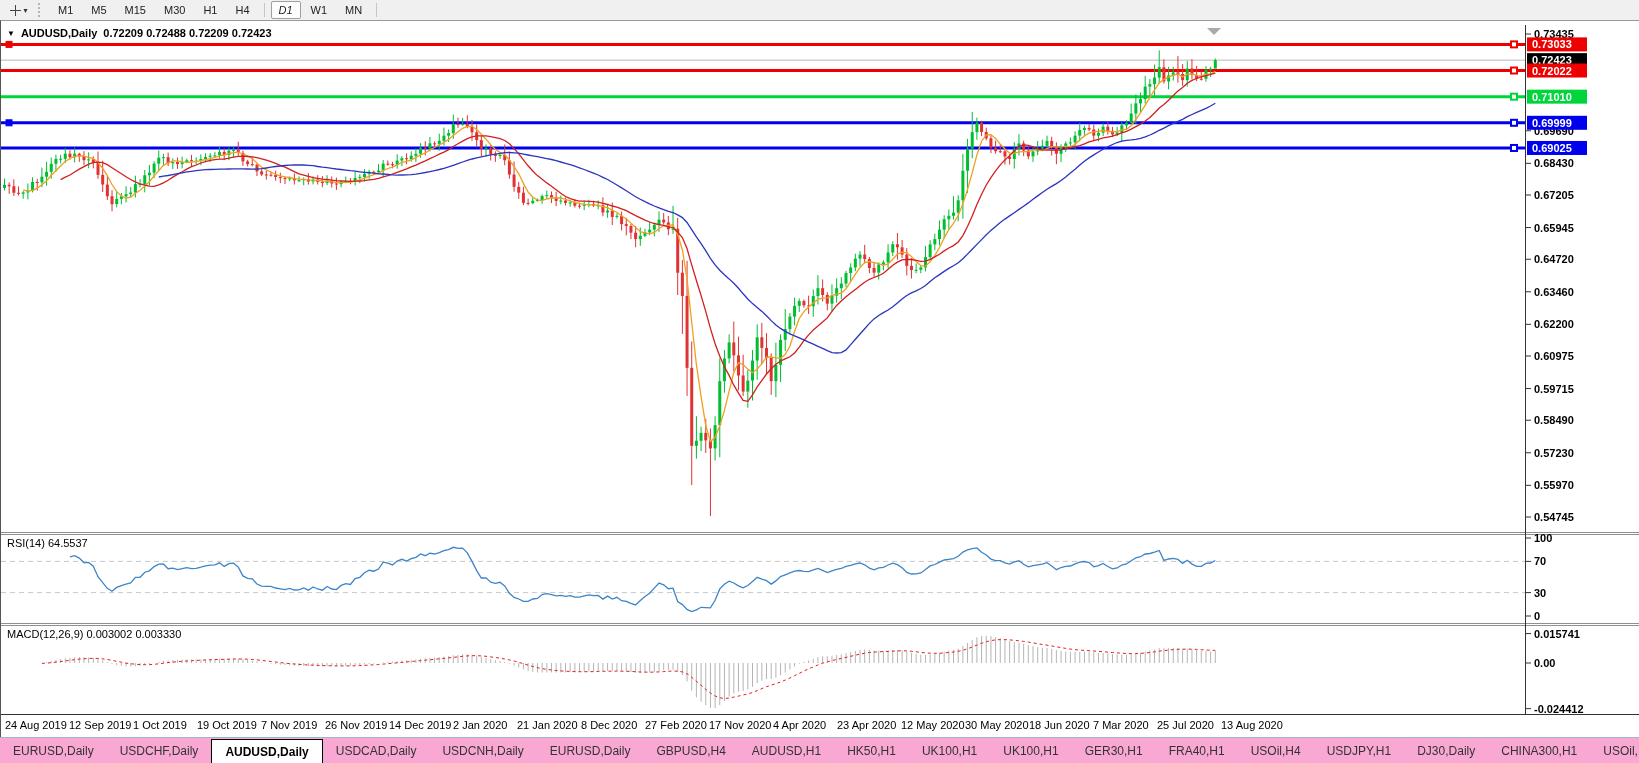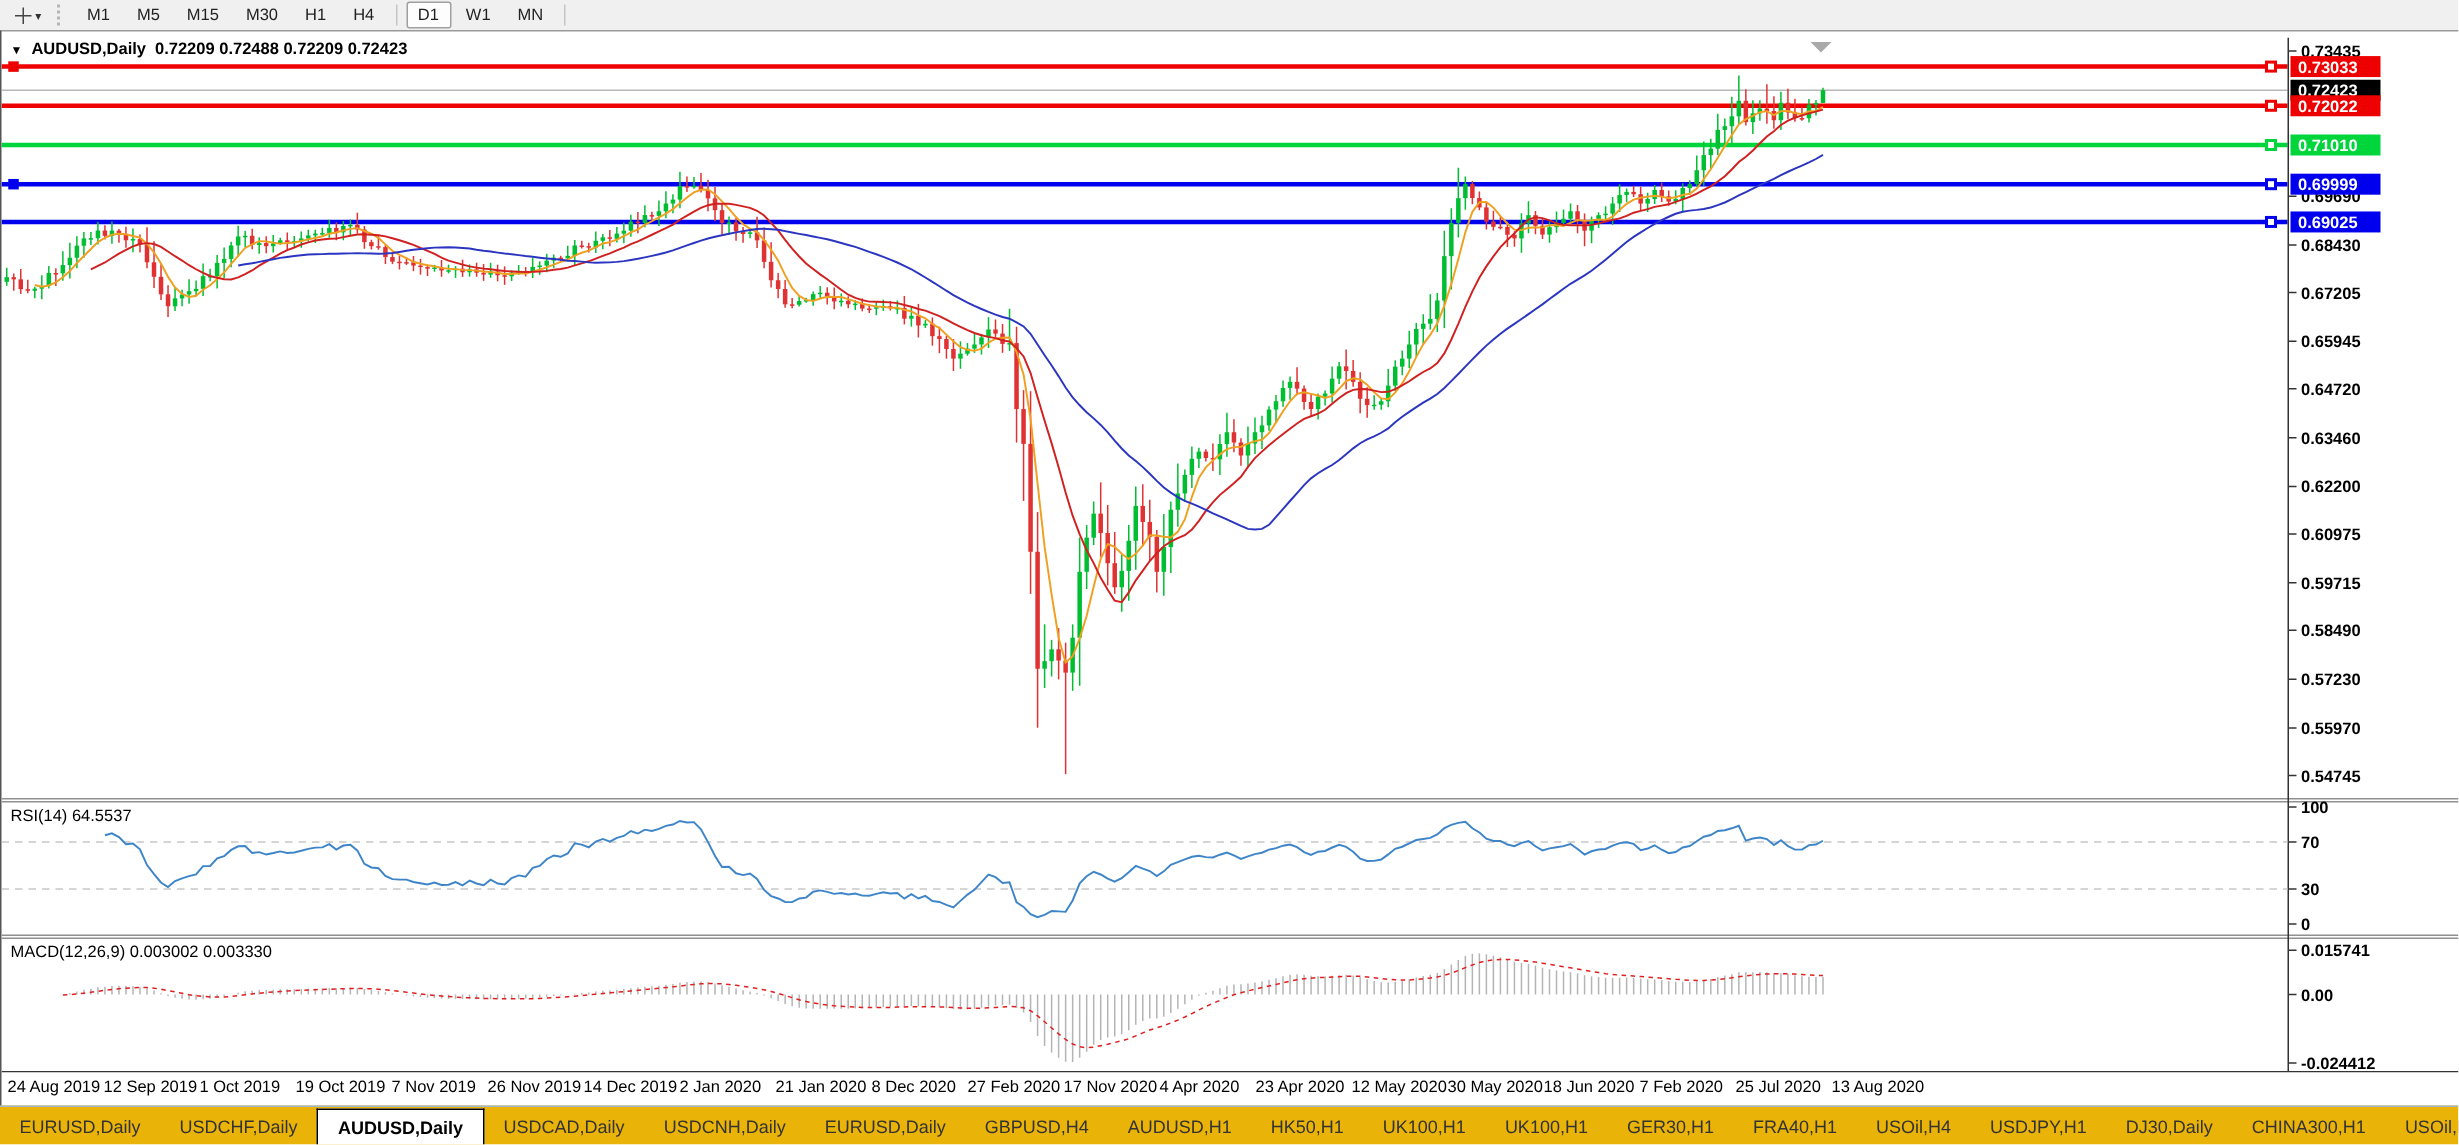--- a/index.html
+++ b/index.html
@@ -8,32 +8,32 @@
   #toolbar{position:absolute;left:0;top:0;width:1639px;height:20px;background:#f0f0f0;
            border-bottom:1px solid #c9c9c9;display:flex;align-items:center;font-size:11px;color:#222;}
   .tool-icon{width:30px;height:16px;margin-left:4px;display:flex;align-items:center;justify-content:center;gap:2px;cursor:pointer;}
   .crosshair{position:relative;width:11px;height:11px;}
   .crosshair:before,.crosshair:after{content:"";position:absolute;background:#444;}
   .crosshair:before{left:5px;top:0;width:1px;height:11px;}
   .crosshair:after{left:0;top:5px;width:11px;height:1px;}
   .dd-arrow{font-size:8px;color:#333;}
   .grip{width:3px;height:14px;border-left:2px dotted #b5b5b5;margin:0 6px 0 4px;}
   .tf-btn{padding:2px 7px;margin:16px 1px;border:1px solid transparent;border-radius:2px;cursor:pointer;line-height:12px;}
-  .tf-btn.active{background:#fdfdfd;border:1px solid #9f9f9f;}
+  .tf-btn.active{background:#fdfdfd;border:1px solid #9f9f9f;font-style:italic;}
   .tb-sep{width:1px;height:14px;background:#c5c5c5;margin:0 5px;}
   
   #chartwin{position:absolute;left:0;top:20px;width:1639px;height:717px;background:#fff;
             border-top:1px solid #9a9a9a;border-left:1px solid #555;}
   #chart-title{position:absolute;left:6px;top:6px;font-size:11px;font-weight:bold;color:#000;z-index:5;display:flex;gap:6px;align-items:center;}
   #chart-title .tri{font-size:8px;}
   svg text{font-family:"Liberation Sans",sans-serif;}
   #dates{position:absolute;left:0;top:694px;width:1339px;height:22px;font-size:11px;color:#000;padding-left:44px;}
   #dates span{position:absolute;top:4px;white-space:nowrap;}
   
-  #tabbar{position:absolute;left:0;top:737px;width:1639px;height:26px;background:#eab308;
+  #tabbar{position:absolute;left:0;top:737px;width:1639px;height:26px;background:#f9a8d4;
           border-top:1px solid #9fb6cd;display:flex;align-items:stretch;font-size:12px;color:#333;}
   .tab{display:flex;align-items:center;padding:0 13px;cursor:pointer;white-space:nowrap;}
   .tab.active{background:#fff;border:1px solid #000;border-bottom:none;font-weight:bold;color:#000;margin-top:1px;}
   .tab-sep{width:1px;align-self:center;height:13px;background:#aaa;}
 </style>
 </head>
 <body>
 
 <div id="app">
 
@@ -948,21 +948,21 @@
         <span style="left: 452px;">2 Jan 2020</span>
         <span style="left: 516px;">21 Jan 2020</span>
         <span style="left: 580px;">8 Dec 2020</span>
         <span style="left: 644px;">27 Feb 2020</span>
         <span style="left: 708px;">17 Nov 2020</span>
         <span style="left: 772px;">4 Apr 2020</span>
         <span style="left: 836px;">23 Apr 2020</span>
         <span style="left: 900px;">12 May 2020</span>
         <span style="left: 964px;">30 May 2020</span>
         <span style="left: 1028px;">18 Jun 2020</span>
-        <span style="left: 1092px;">7 Feb 2020</span>
+        <span style="left: 1092px;">7 Mar 2020</span>
         <span style="left: 1156px;">25 Jul 2020</span>
         <span style="left: 1220px;">13 Aug 2020</span>
       </div>
   </div>
 
   <div id="tabbar">
       <div class="tab">EURUSD,Daily</div>
       <div class="tab-sep"></div>
       <div class="tab">USDCHF,Daily</div>
       <div class="tab active">AUDUSD,Daily</div>

